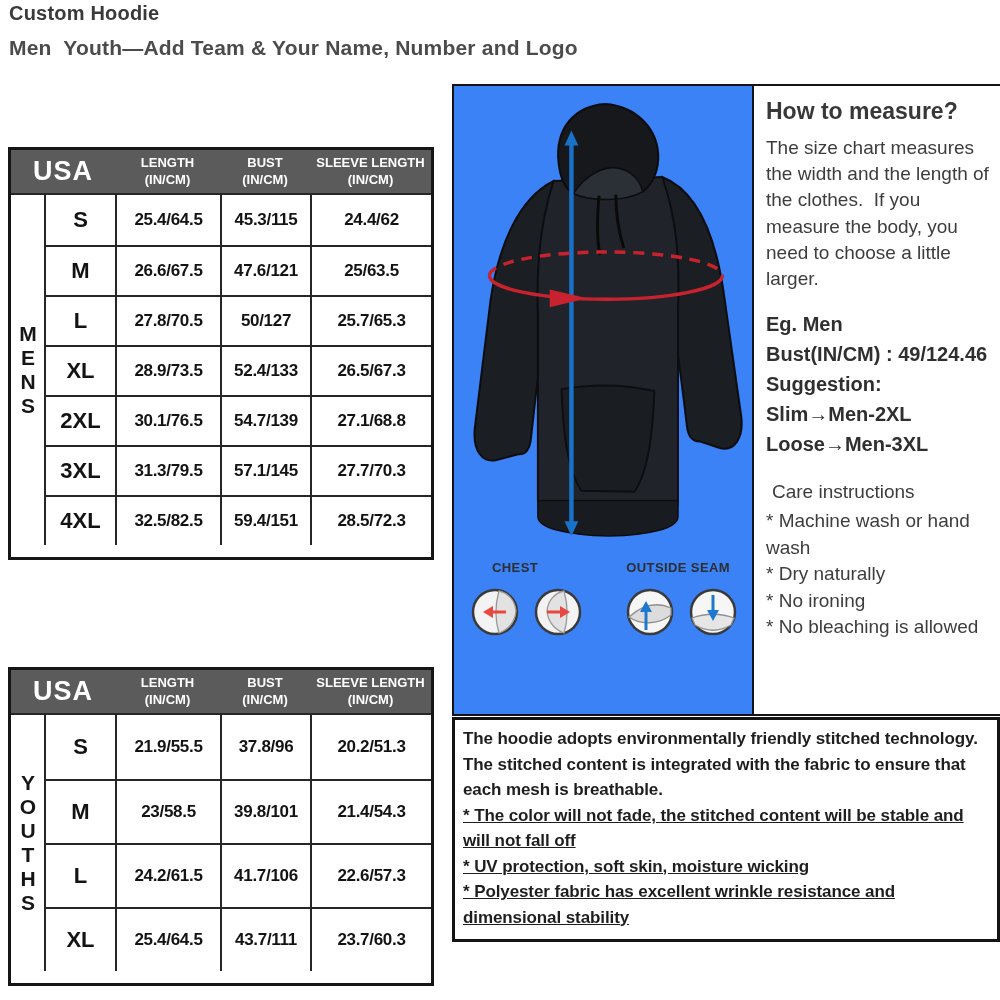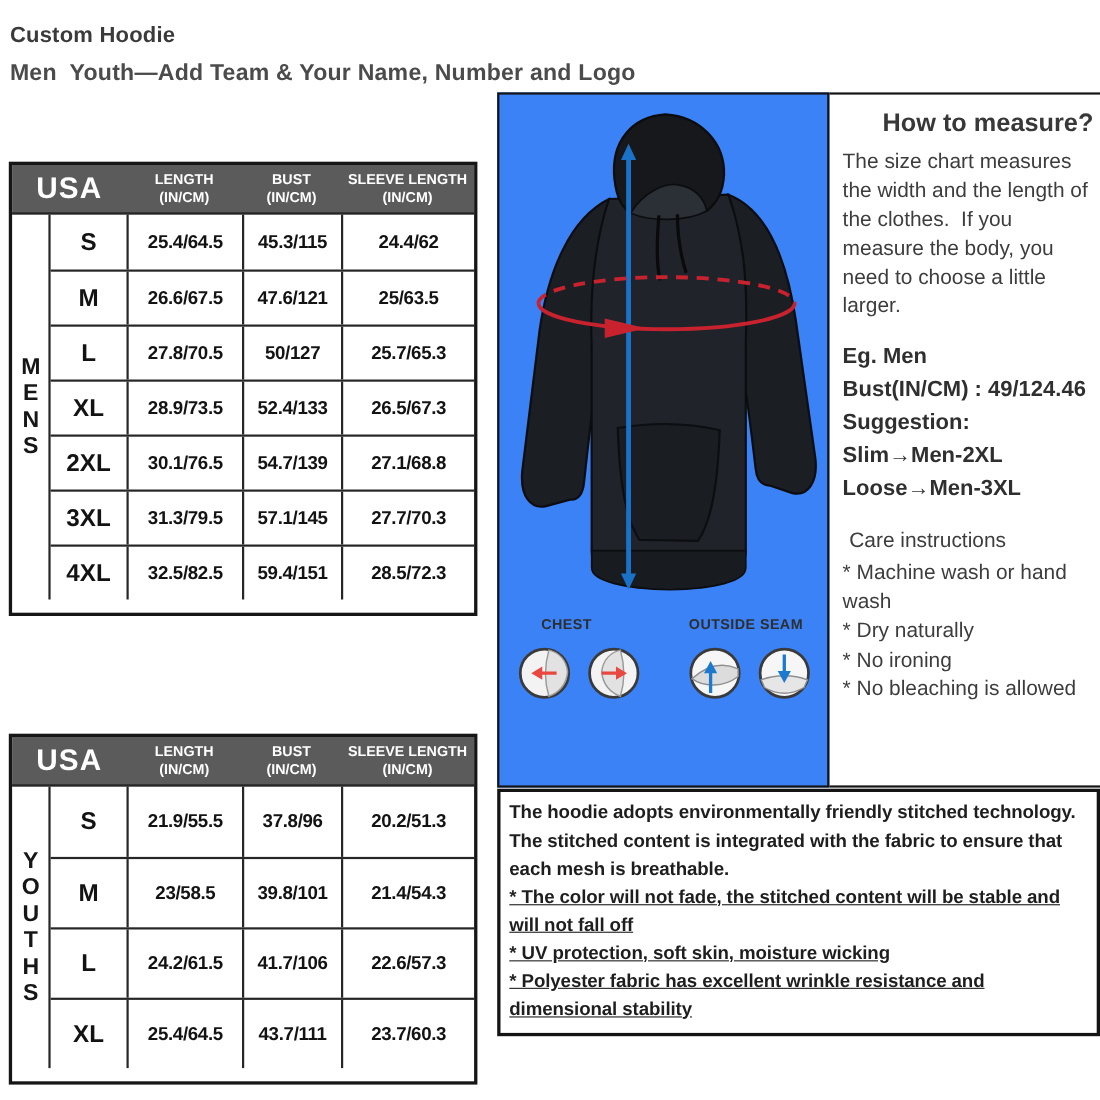--- a/index.html
+++ b/index.html
@@ -6,21 +6,21 @@
   html, body {
     width: 1000px; height: 1000px;
     background: #ffffff;
     font-family: "Liberation Sans", sans-serif;
     overflow: hidden;
     position: relative;
   }
   .abs { position: absolute; }
 
   
-  .title-block { left: 9px; top: 21px; width: 700px; }
+  .title-block { left: 9px; top: 2px; width: 700px; }
   .page-title { font-size: 20px; font-weight: 700; color: #3a3a3a; letter-spacing: .2px; }
   .page-subtitle { font-size: 21px; font-weight: 700; color: #4b4b4b; margin-top: 11px; white-space: pre-wrap; letter-spacing: .2px; }
 
   
   .chart {
     width: 426px;
     border: 3px solid #161616;
     background: #fff;
   }
   .chart.mens   { left: 8px;  top: 147px; height: 413px; }
@@ -84,21 +84,21 @@
   .circle-group { display: flex; gap: 13px; }
 
   
   .measure-panel {
     left: 754px; top: 84px; width: 246px; height: 632px;
     border-top: 2px solid #141414;
     border-bottom: 2px solid #141414;
     padding: 12px 6px 0 12px;
     color: #3d3d3d;
   }
-  .measure-heading { font-size: 23px; font-weight: 700; text-align: right; margin-bottom: 10px; color: #383838; }
+  .measure-heading { font-size: 23px; font-weight: 700; text-align: left; margin-bottom: 10px; color: #383838; }
   .measure-body { font-size: 19px; line-height: 1.38; white-space: pre-wrap; }
   .example-block { margin-top: 17px; font-size: 20px; font-weight: 700; line-height: 1.5; color: #2f2f2f; }
   .care-block { margin-top: 20px; font-size: 19px; line-height: 1.4; }
   .care-heading { font-size: 19px; margin-bottom: 2px; margin-left: 6px; }
   .care-item { margin: 0; }
 
   
   .desc-panel {
     left: 452px; top: 717px; width: 548px; height: 225px;
     border: 3px solid #141414;

